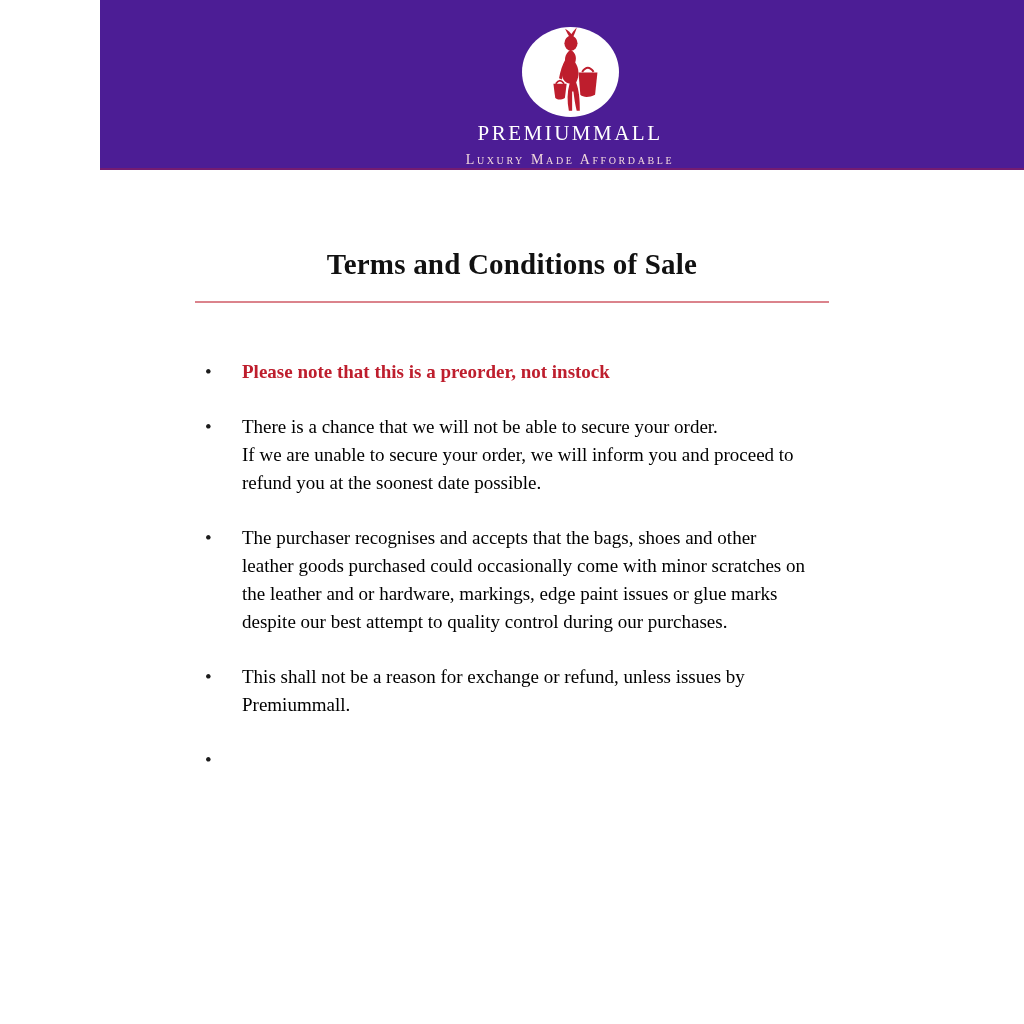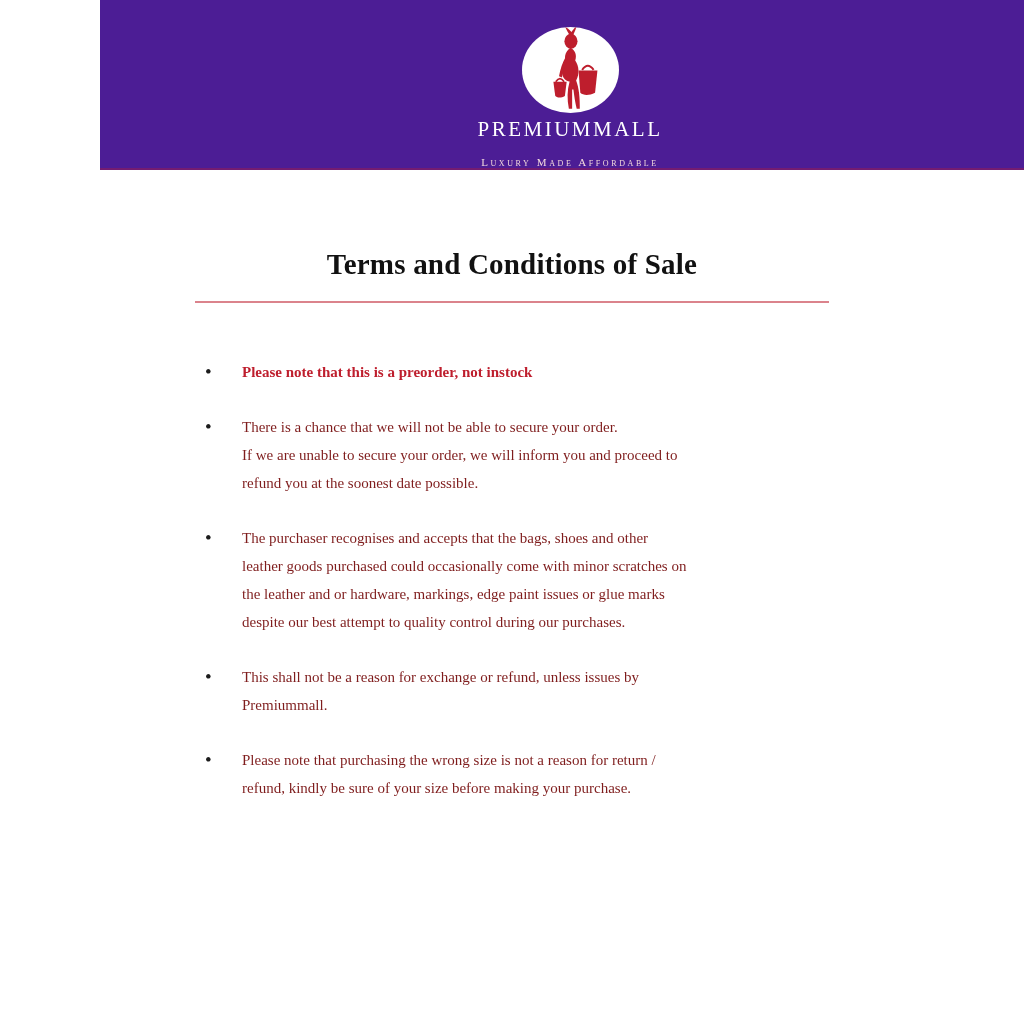--- a/index.html
+++ b/index.html
@@ -49,23 +49,23 @@
   .brand-name {
     margin-top: 5px;
     color: #ffffff;
     font-size: 21px;
     letter-spacing: 2.5px;
     font-weight: 400;
     line-height: 1.05;
     white-space: nowrap;
   }
   .brand-tagline {
-    margin-top: 16px;
+    margin-top: 8px;
     color: #f2d9dc;
-    font-size: 11px;
+    font-size: 14px;
     letter-spacing: 2.6px;
     font-variant: small-caps;
     white-space: nowrap;
   }
 
   
   .doc-title {
     margin: 78px auto 8px auto;
     text-align: center;
     font-size: 29px;
@@ -84,42 +84,42 @@
   .terms-list {
     list-style: none;
     margin: 55px 0 0 203px;
     padding: 0;
     width: 648px;
   }
   .terms-list li {
     position: relative;
     padding-left: 39px;
     margin-bottom: 27px;
-    font-size: 15px;
+    font-size: 19px;
     line-height: 28px;
     color: #1c1c1c;
   }
   .terms-list li::before {
     content: "\2022";
     position: absolute;
     left: 2px;
     top: 0;
     color: #1c1c1c;
     font-size: 19px;
   }
   .term-lead {
     display: block;
     color: #be1e2d;
     font-weight: bold;
     white-space: pre-line;
   }
   .term-lead:empty { display: none; }
   .term-body {
     display: block;
-    color: #7f1d1d;
+    color: #000000;
     white-space: pre-line;
   }
   .term-body:empty { display: none; }
 </style>
 </head>
 <body>
 
 <div class="page">
 
   <header class="brand-header">
@@ -181,18 +181,16 @@
 leather goods purchased could occasionally come with minor scratches on
 the leather and or hardware, markings, edge paint issues or glue marks
 despite our best attempt to quality control during our purchases.</span>
     </li>
     <li>
 
       <span class="term-body">This shall not be a reason for exchange or refund, unless issues by
 Premiummall.</span>
     </li>
     <li>
-      <span class="term-body">Please note that purchasing the wrong size is not a reason for return /
-refund, kindly be sure of your size before making your purchase.</span>
     </li>
   </ul>
 
 </div>
 
 </body></html>

